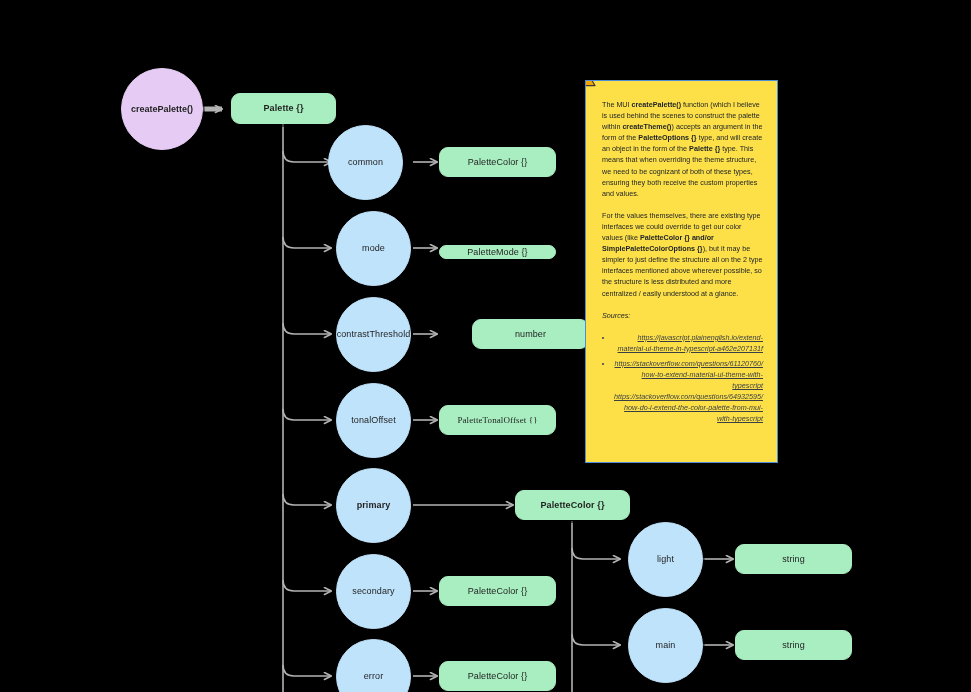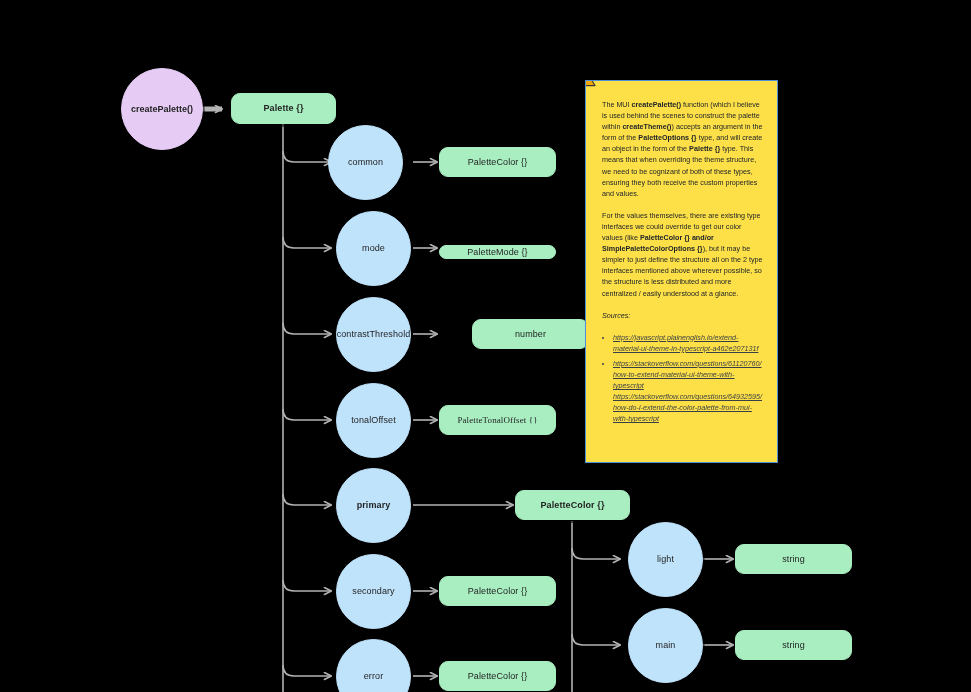--- a/index.html
+++ b/index.html
@@ -97,20 +97,21 @@
   }
   #note-body b { font-weight: bold; }
   .sources-label {
     font-style: italic;
     margin: 0 0 3px 0;
   }
   #note-body ul {
     margin: 0;
     padding-left: 11px;
     list-style: disc;
+    text-align: right;
   }
   #note-body li {
     margin-bottom: 4px;
     font-style: italic;
     color: #3a3f46;
     word-break: break-word;
   }
   #note-body li .u {
     text-decoration: underline;
     display: inline;

